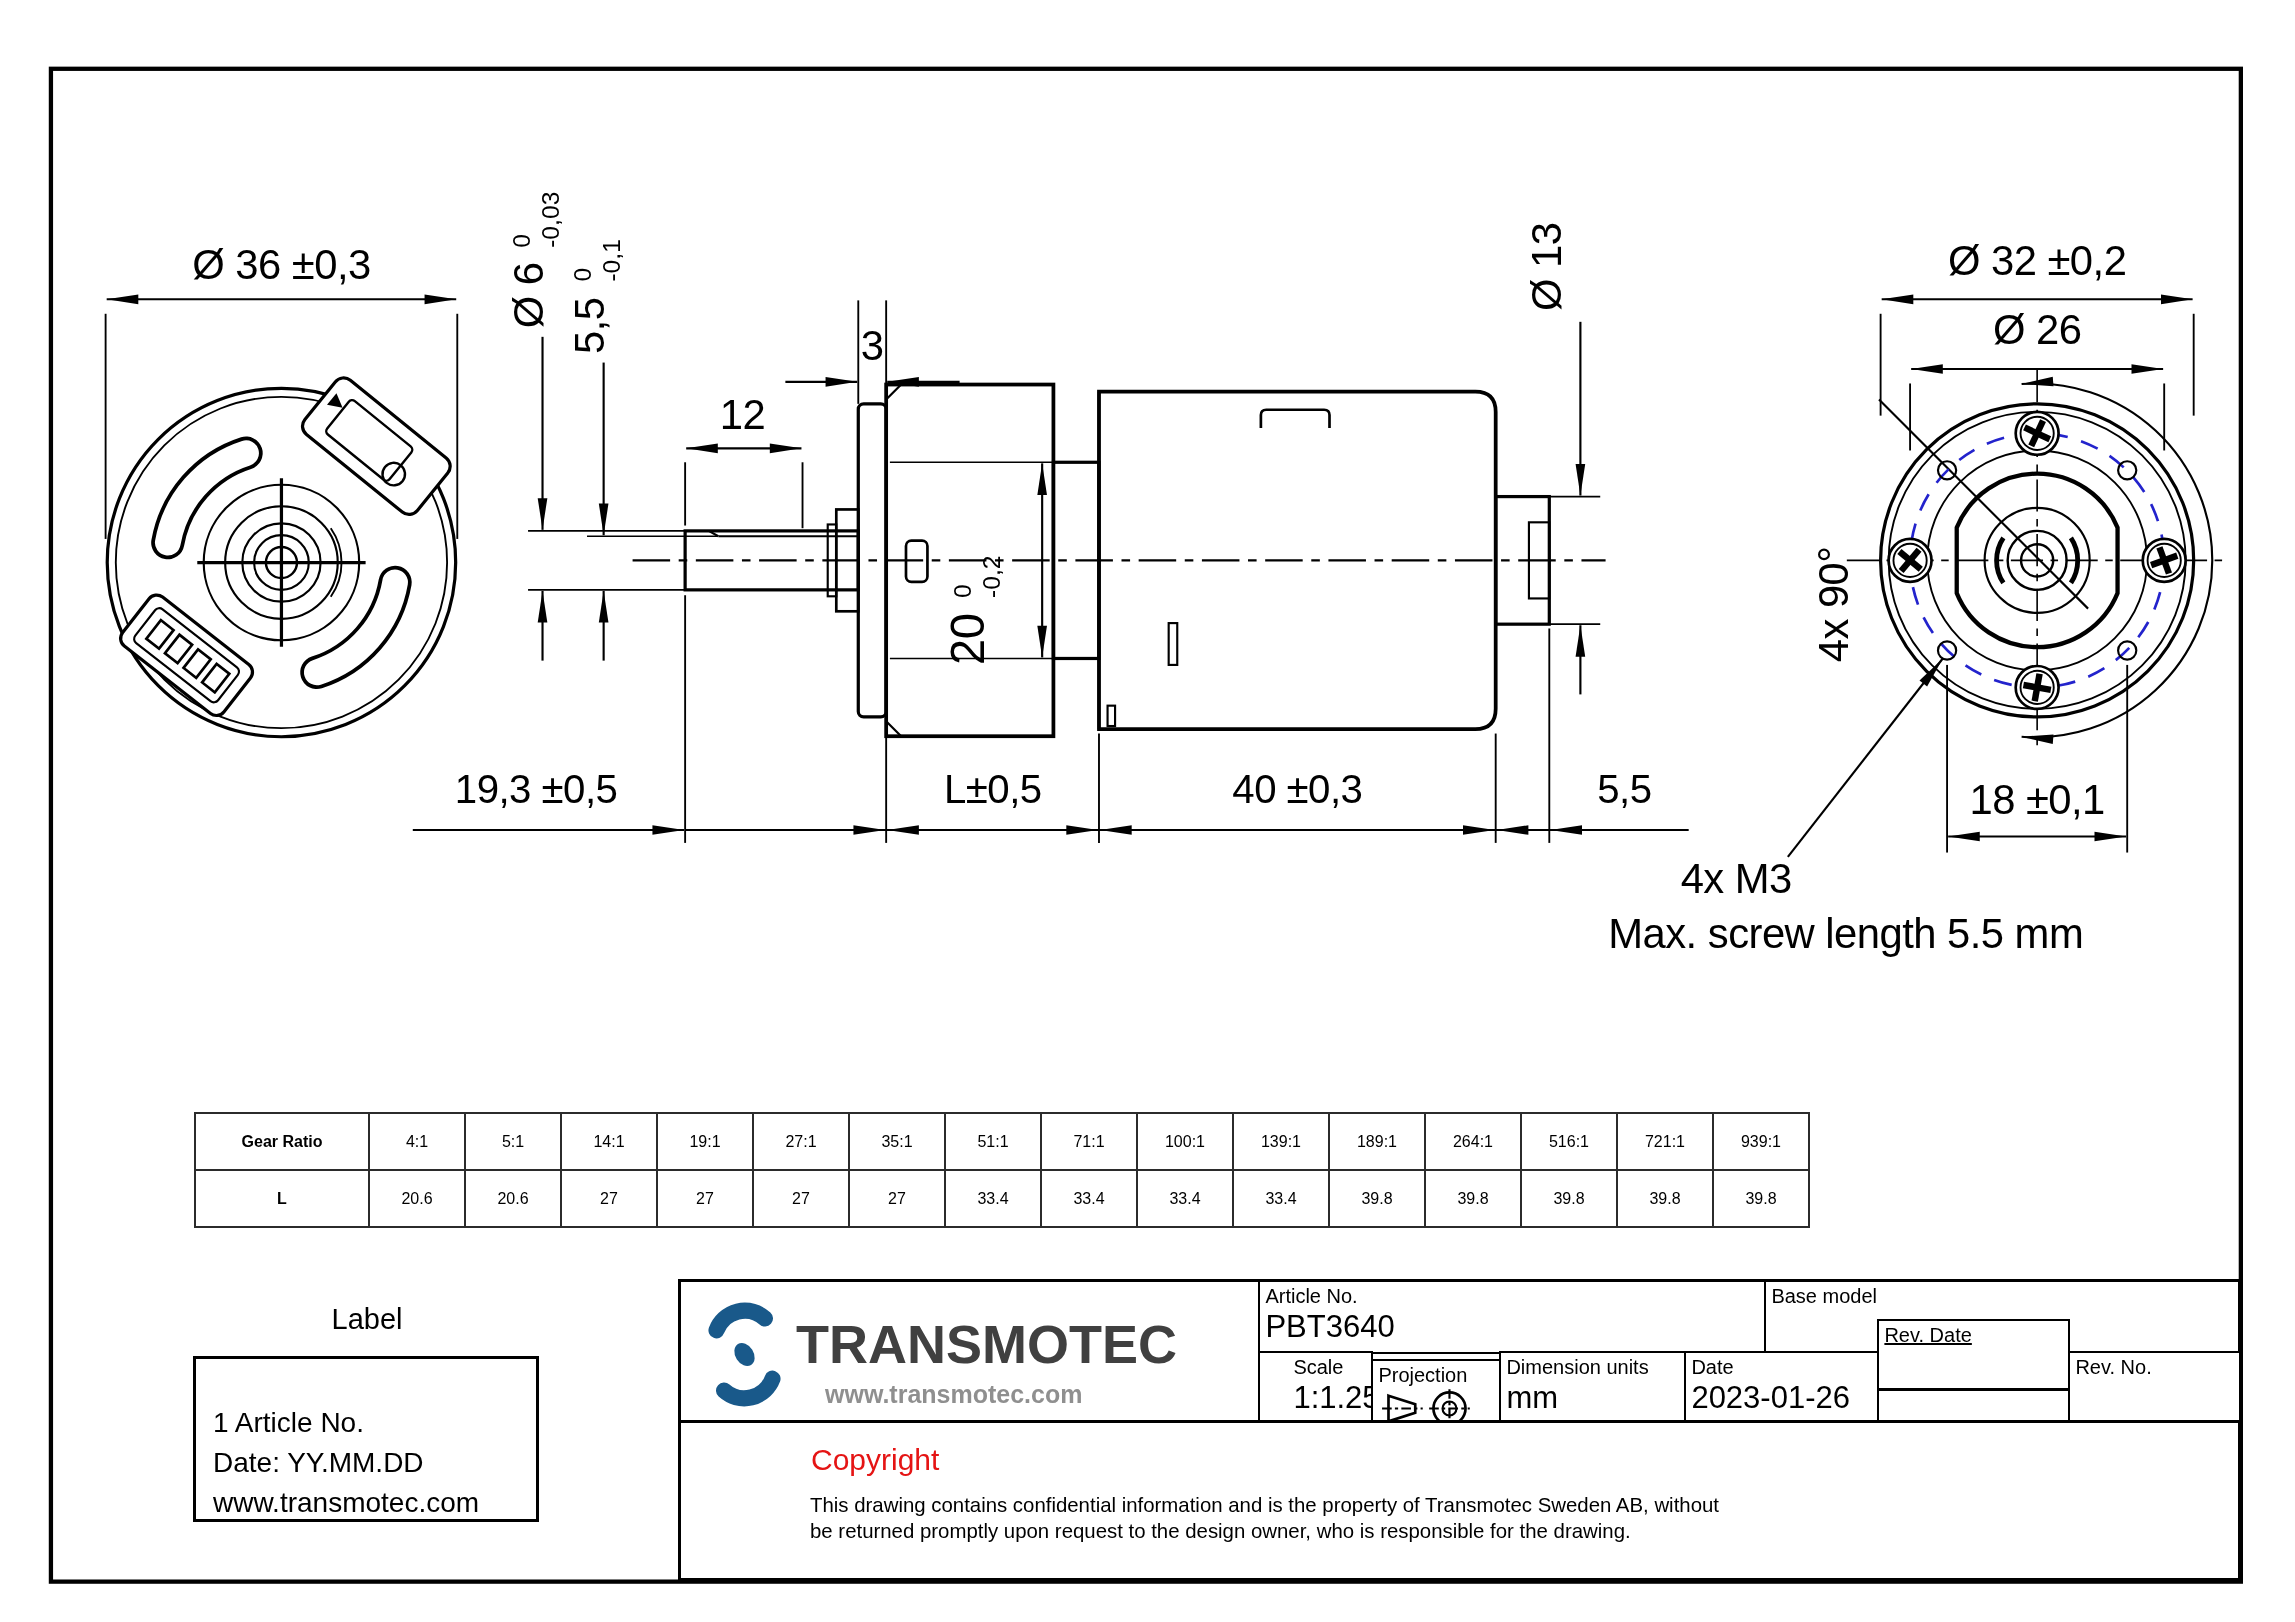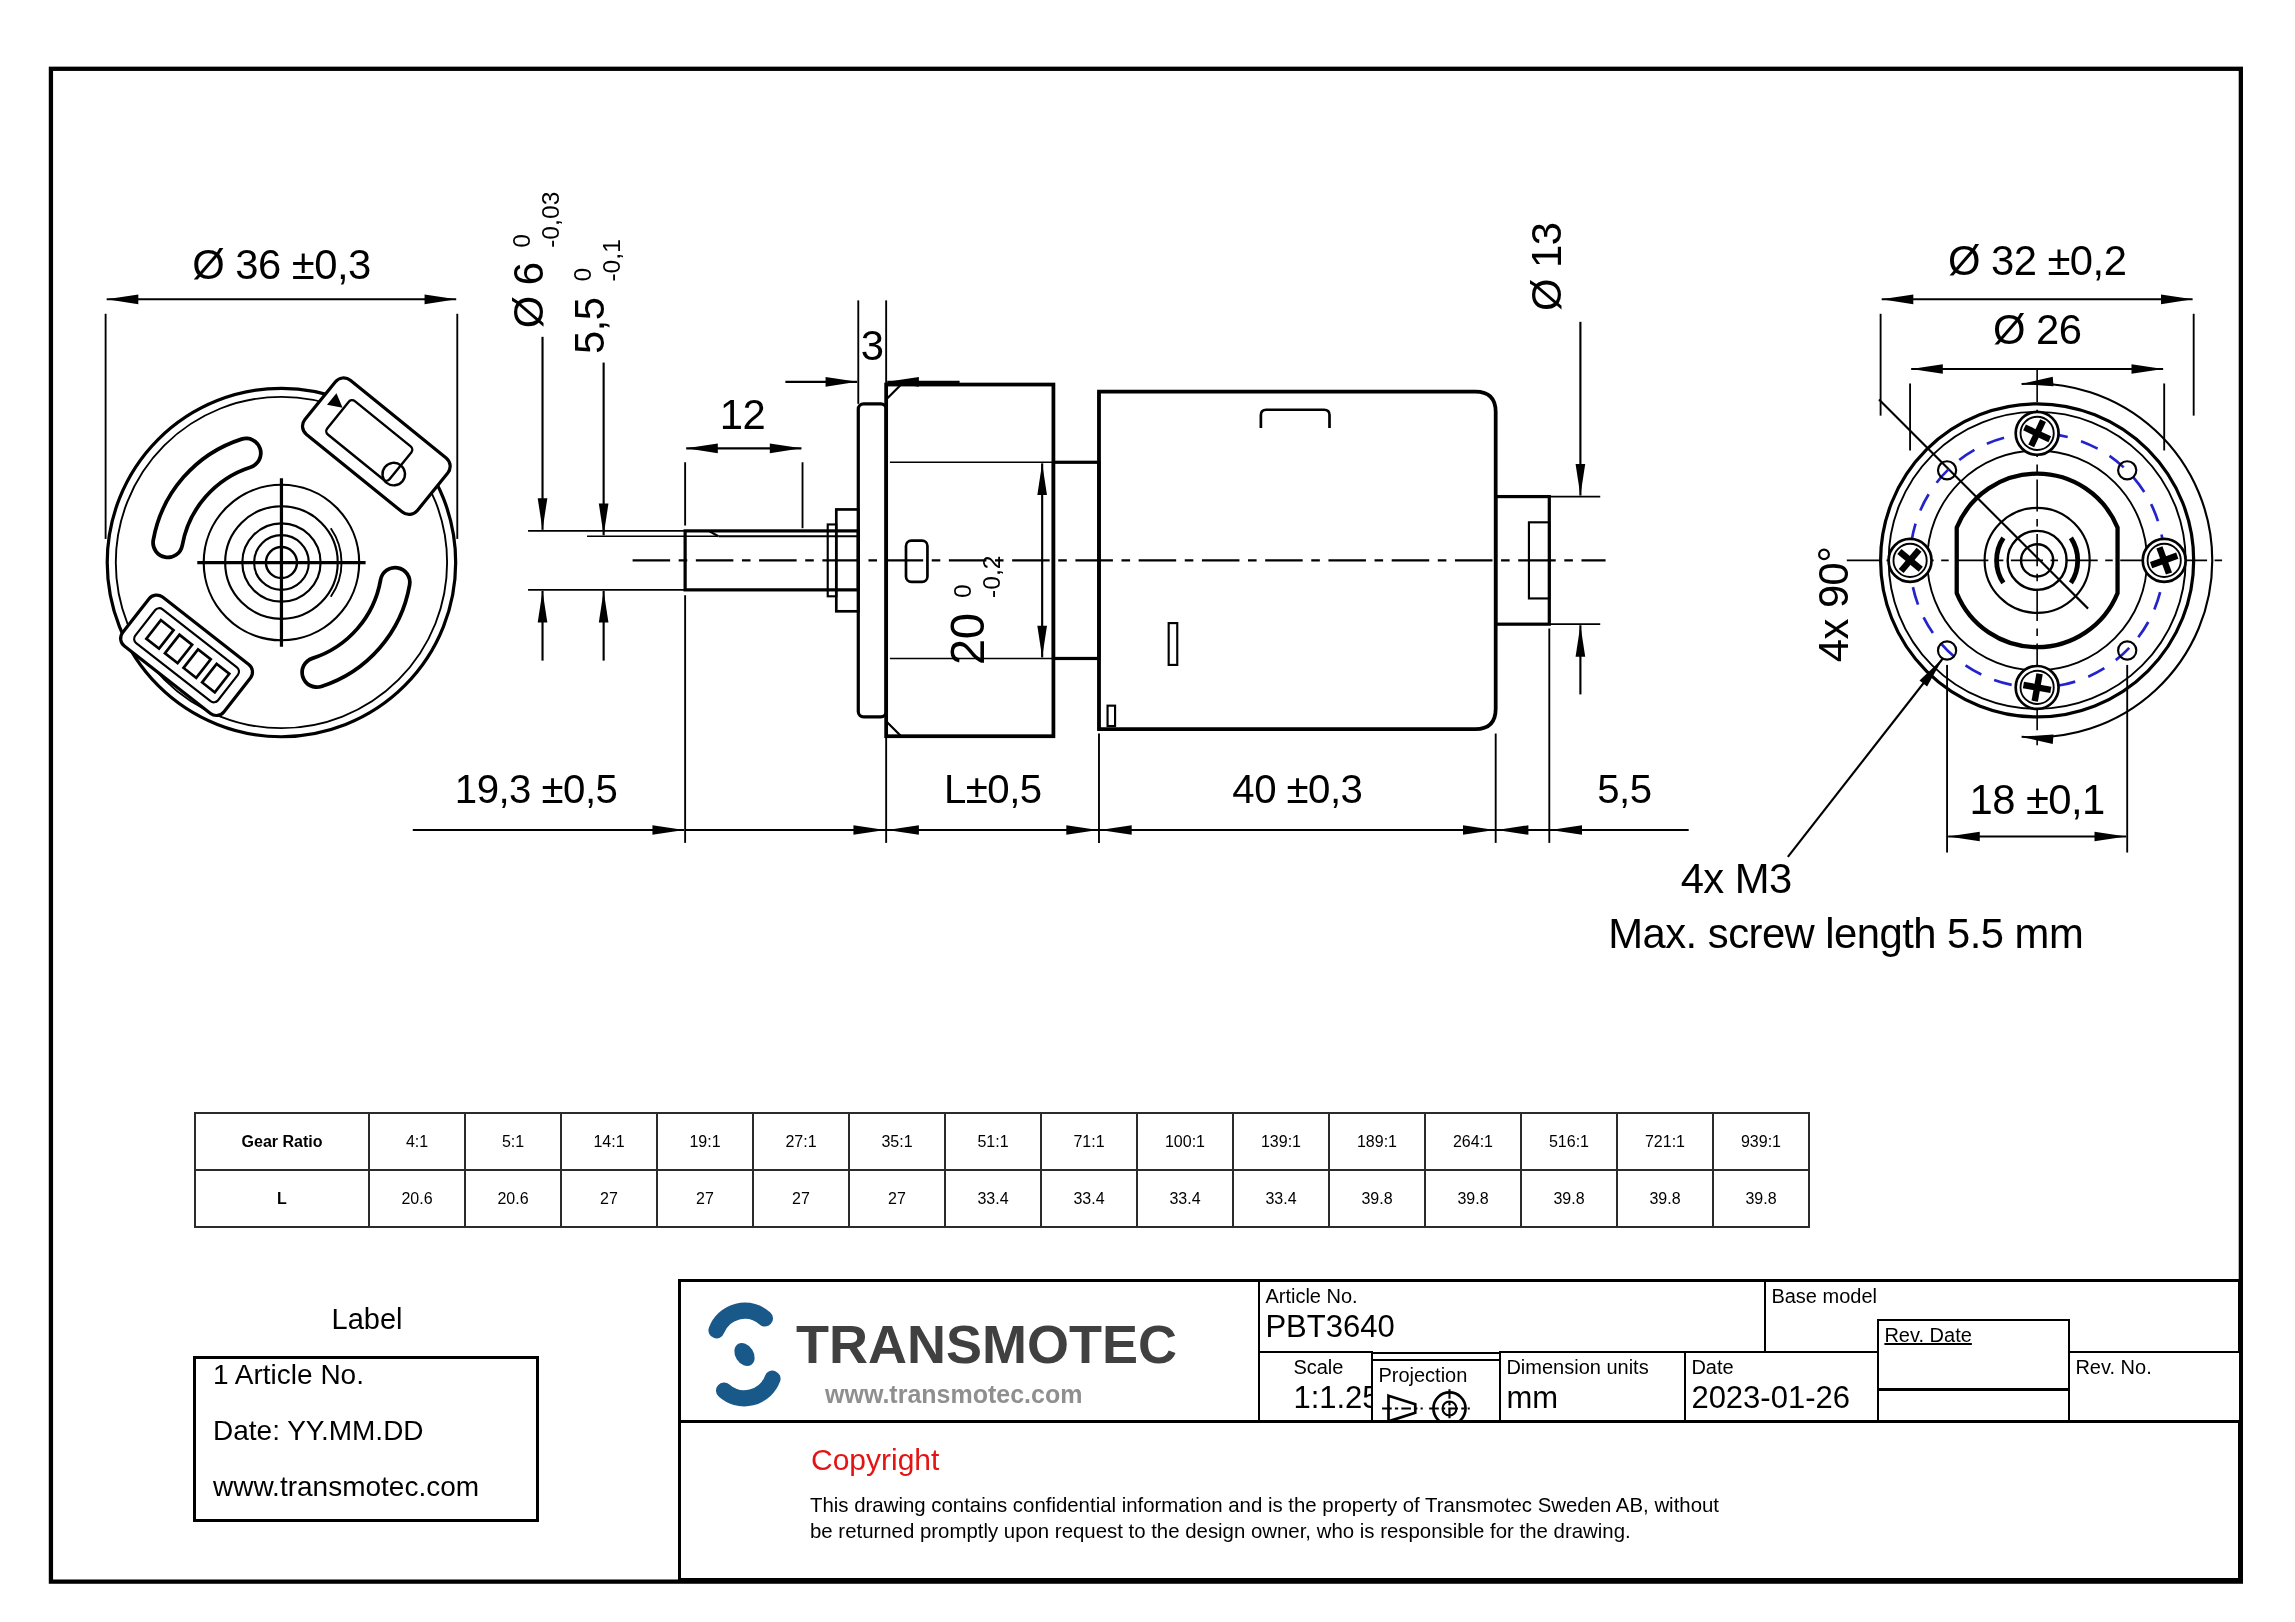--- a/index.html
+++ b/index.html
@@ -323,21 +323,21 @@
         <td>39.8</td>
         <td>39.8</td>
         <td>39.8</td>
       </tr>
     </tbody>
       </table>
   </div>
 
   <div class="abs label-title" style="left:300px;top:1303px;width:134px;text-align:center;">Label</div>
   <div class="abs" style="left:193px;top:1356px;width:346px;height:166px;border:3.2px solid #000;
-       display:flex;flex-direction:column;justify-content:flex-start;gap:24px;padding-left:17px;">
+       display:flex;flex-direction:column;justify-content:flex-end;gap:8px;padding-left:17px;">
     <div class="label-line">1 Article No.</div>
     <div class="label-line">Date: YY.MM.DD</div>
     <div class="label-line">www.transmotec.com</div>
   </div>
 
   <div class="tb-cell" style="left:678px;top:1279px;width:582px;height:145px;border-width:3.8px 2.1px 3.8px 3.8px;">
     <svg width="97" height="113" style="position:absolute;left:15px;top:16px;" viewBox="0 0 180 210">
       <path d="M38,60 A56,56 0 0 1 128,38" stroke="#19598a" stroke-width="30" fill="none" stroke-linecap="round"></path>
       <path d="M142,150 A56,56 0 0 1 52,172" stroke="#19598a" stroke-width="30" fill="none" stroke-linecap="round"></path>
       <ellipse cx="90" cy="105" rx="17" ry="23" transform="rotate(-32 90 105)" fill="#19598a"></ellipse>

